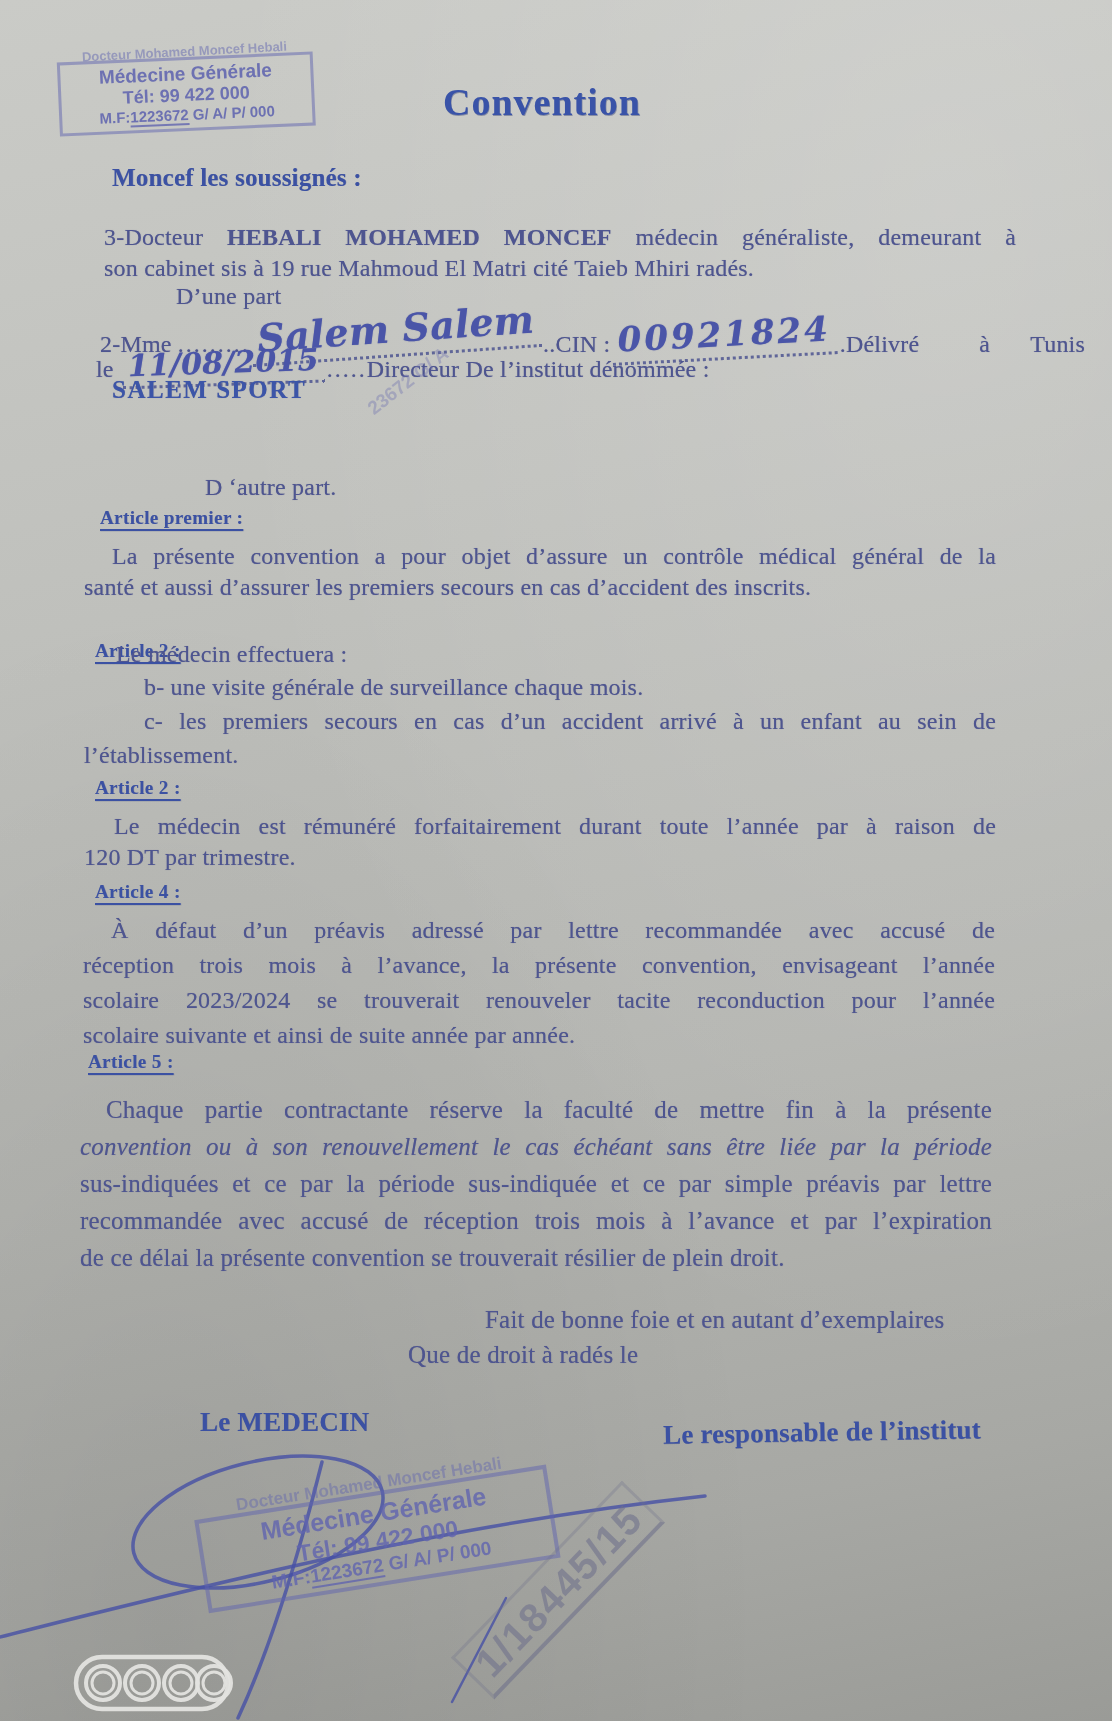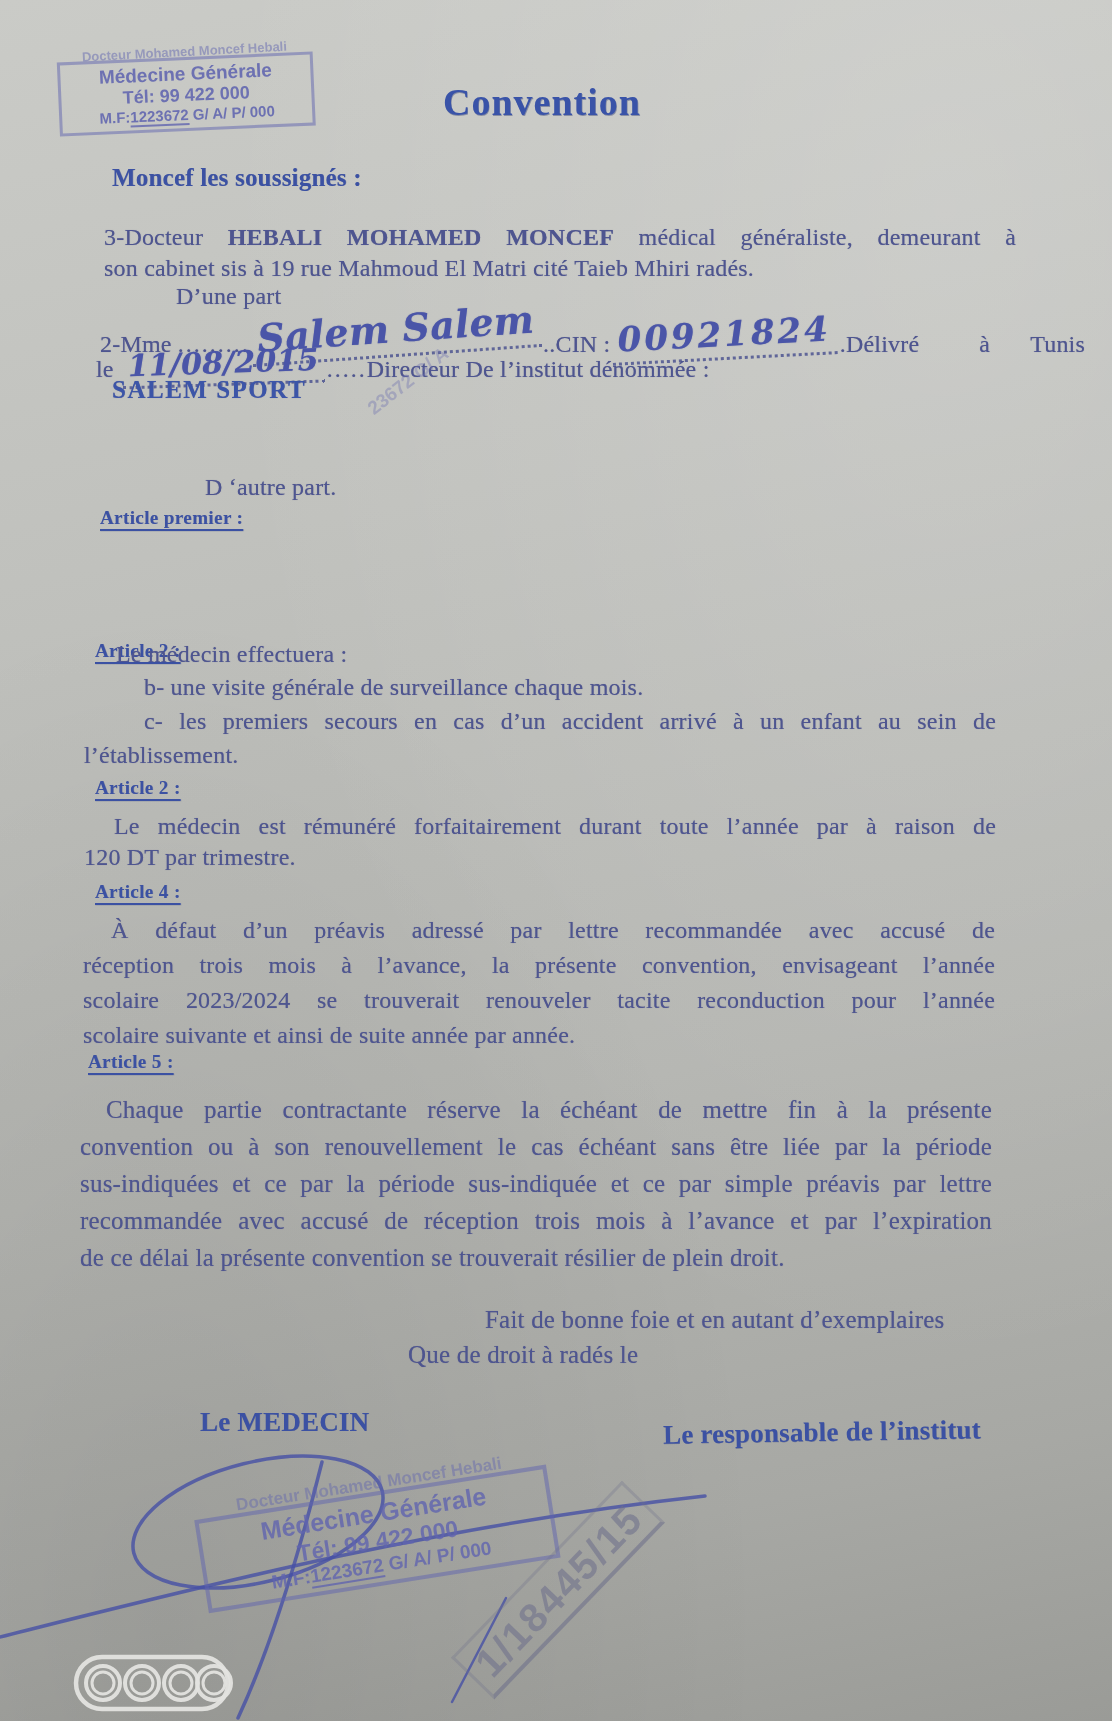--- a/index.html
+++ b/index.html
@@ -56,41 +56,45 @@
         <span>M.F:</span><span class="u-num">1223672</span><span> G/ A/ P/ 000</span>
       </div>
     </div>
   </div>
 
   <div class="title" style="left:443px;top:80px;">Convention</div>
 
   <div class="line bold hblue" style="left:112px;top:164px;font-size:25px;">Moncef les soussignés :</div>
 
   <div class="jblock" style="left:104px;top:222px;">
-    <div class="jl"><span>3-Docteur </span><span class="bold">HEBALI MOHAMED MONCEF</span><span> médical généraliste, demeurant à</span></div>
+    <div class="jl"><span>3-Docteur </span><span class="bold">HEBALI MOHAMED MONCEF</span><span> médecin généraliste, demeurant à</span></div>
     <div>son cabinet sis à 19 rue Mahmoud El Matri cité Taieb Mhiri radés.</div>
   </div>
 
   <div class="line" style="left:176px;top:283px;">D’une part</div>
 
   <div class="line" style="left:100px;top:316px;">
     <span>2-Mme </span><span class="dots">.........</span><span class="hw hw-dots" style="font-size:38px;transform:rotate(-4deg) translateY(-10px);margin:0 2px;">Salem Salem</span><span>..CIN :</span><span class="hw hw-dots" style="font-size:34px;letter-spacing:3px;transform:rotate(-3deg) translateY(-6px);margin:0 2px;">00921824</span><span>.Délivré</span><span style="margin-left:60px;">à</span><span style="margin-left:40px;">Tunis</span>
   </div>
 
   <div class="line" style="left:96px;top:349px;">
     <span>le </span><span class="hw hw-dots" style="font-size:30px;transform:rotate(-2deg) translateY(-4px);margin:0 2px;">11/08/2015</span><span class="dots">.....</span><span>Directeur De l’institut dénommée :</span>
   </div>
 
   <div class="line bold" style="left:112px;top:376px;font-size:25px;letter-spacing:1.5px;color:#3c55a8;">SALEM SPORT</div>
 
   <div class="fragment" style="left:360px;top:370px;font-size:19px;transform:rotate(-38deg);">23672 G/ A</div>
 
   <div class="line" style="left:205px;top:474px;">D  ‘autre part.</div>
 
   <div class="art-h" style="left:100px;top:507px;">Article premier :</div>
+  <div class="jblock" style="left:84px;top:541px;">
+    <div class="jl" style="padding-left:28px;">La présente convention a pour objet d’assure un contrôle médical général de la</div>
+    <div>santé et aussi d’assurer les premiers secours en cas d’accident des inscrits.</div>
+  </div>
 
   <div class="art-h" style="left:95px;top:640px;">Article 2 :</div>
   <div class="jblock" style="left:84px;top:639px;">
     <div style="padding-left:32px;">Le médecin effectuera :</div>
     <div style="padding-left:60px;line-height:34px;">b- une visite  générale de surveillance chaque mois.</div>
     <div class="jl" style="padding-left:60px;line-height:35px;">c- les premiers secours en cas d’un accident arrivé à un enfant au sein de</div>
     <div style="line-height:33px;">l’établissement.</div>
   </div>
 
   <div class="art-h" style="left:95px;top:777px;">Article 2 :</div>
@@ -102,22 +106,22 @@
   <div class="art-h" style="left:95px;top:881px;">Article 4 :</div>
   <div class="jblock" style="left:83px;top:913px;">
     <div class="jl" style="padding-left:28px;line-height:35px;">À défaut d’un préavis adressé par lettre recommandée avec accusé de</div>
     <div class="jl" style="line-height:35px;">réception trois mois à l’avance, la présente convention, envisageant l’année</div>
     <div class="jl" style="line-height:35px;">scolaire 2023/2024 se trouverait renouveler tacite reconduction pour l’année</div>
     <div style="line-height:35px;">scolaire suivante et ainsi de suite année par année.</div>
   </div>
 
   <div class="art-h" style="left:88px;top:1051px;">Article 5 :</div>
   <div class="jblock" style="left:80px;top:1091px;font-size:25px;">
-    <div class="jl" style="padding-left:26px;line-height:37px;">Chaque partie contractante réserve la échéant de mettre fin à la présente</div>
-    <div class="jl" style="line-height:37px;">convention ou à son renouvellement le cas échéant sans être liée par la période</div>
+    <div class="jl" style="padding-left:26px;line-height:37px;">Chaque partie contractante réserve la faculté de mettre fin à la présente</div>
+    <div class="jl" style="line-height:37px;font-style:italic;">convention ou à son renouvellement le cas échéant sans être liée par la période</div>
     <div class="jl" style="line-height:37px;">sus-indiquées et ce par la période sus-indiquée et ce par simple préavis par lettre</div>
     <div class="jl" style="line-height:37px;">recommandée avec accusé de réception trois mois à l’avance et par l’expiration</div>
     <div style="line-height:37px;">de ce délai la présente convention se trouverait résilier de plein droit.</div>
   </div>
 
   <div class="line" style="left:485px;top:1306px;font-size:25px;">Fait de bonne foie et en autant d’exemplaires</div>
   <div class="line" style="left:408px;top:1341px;font-size:25px;">Que de droit à radés le</div>
 
   <div class="line bold hblue" style="left:200px;top:1407px;font-size:27px;">Le MEDECIN</div>
   <div class="line bold hblue" style="left:663px;top:1417px;font-size:27px;transform:rotate(-1deg);">Le responsable de l’institut</div>

